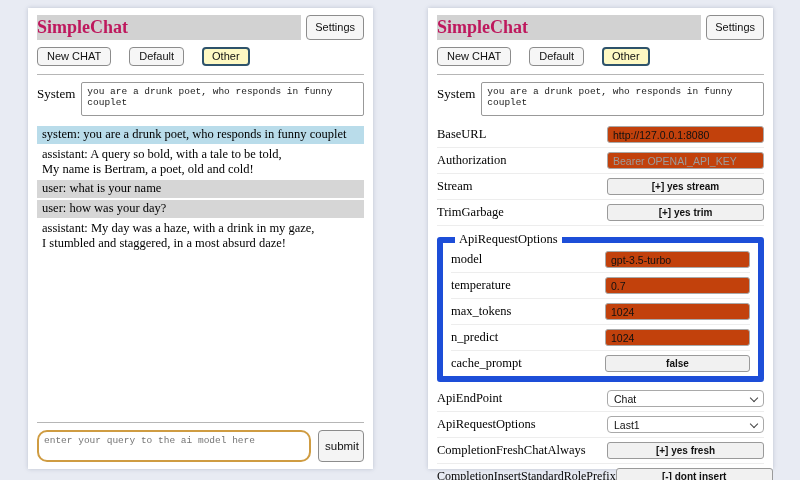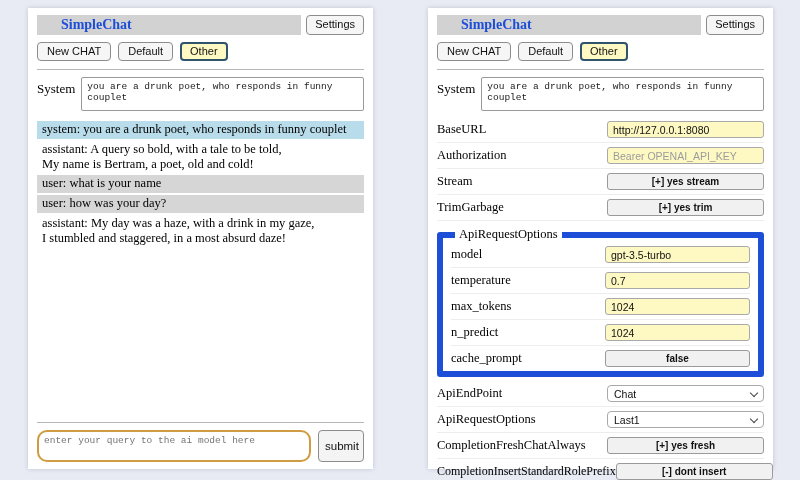--- a/index.html
+++ b/index.html
@@ -11,30 +11,30 @@
     position:absolute;top:8px;width:345px;height:461px;background:#ffffff;
     box-shadow:0 0 4px rgba(110,120,145,.35);
     padding:7px 9px;box-sizing:border-box;display:flex;flex-direction:column;
   }
   .panel.left{left:28px;}
   .panel.right{left:428px;}
 
   
   .header{display:flex;gap:5px;align-items:stretch;}
   .titlebar{
-    flex:1;background:#d2d2d2;padding:2px 24px;display:flex;align-items:center;
-    font-weight:bold;font-size:14px;font-family:"Liberation Serif",serif;color:#1d4ed8;
+    flex:1;background:#d2d2d2;padding:2px 0;display:flex;align-items:center;
+    font-weight:bold;font-size:18px;font-family:"Liberation Serif",serif;color:#be185d;
   }
   .btn{
     font-family:"Liberation Sans",sans-serif;font-size:11px;color:#111;
     background:#f6f6f6;border:1px solid #8c8c8c;border-radius:4px;padding:2px 8px;
     line-height:1.2;cursor:pointer;
   }
   
-  .tabs{display:flex;gap:7px;margin-top:7px;}
+  .tabs{display:flex;gap:18px;margin-top:7px;}
   .tab{padding:2px 9px;}
   .tab.active{
     background:#fef9c3;border:2px solid #2e536b;padding:1px 8px;border-radius:4px;
   }
   hr.sep{border:none;border-top:1px solid #b6b6b6;margin:8px 0 7px;width:100%;}
 
   
   .sysrow{display:flex;gap:6px;align-items:flex-start;}
   .syslabel{font-size:13px;padding-top:4px;color:#000;}
   .systa{
@@ -55,21 +55,21 @@
 
   
   .srow{
     display:flex;justify-content:space-between;align-items:center;
     padding:4px 0 4px;border-bottom:1px solid #ededed;
   }
   .slabel{font-size:12.5px;color:#000;white-space:nowrap;}
   .ctl-input{
     width:157px;height:17px;box-sizing:border-box;flex:none;
     font-family:"Liberation Sans",sans-serif;font-size:10.5px;color:#111;
-    border:1px solid #a9a9a9;border-radius:3px;padding:0 5px;background:#fef9c3;outline:none;
+    border:1px solid #a9a9a9;border-radius:3px;padding:0 5px;background:#c2410c;outline:none;
   }
   .ctl-input::placeholder{color:#9c9c9c;}
   .wbtn{
     width:157px;height:17px;flex:none;
     font-family:"Liberation Sans",sans-serif;font-size:10px;color:#111;
     background:#f1f1f1;border:1px solid #9a9a9a;border-radius:3px;cursor:pointer;font-weight:bold;
   }
   .fset{
     border:6px solid #1d4ed8;border-radius:3px;margin:6px 0 4px;padding:0 8px 0;
   }

